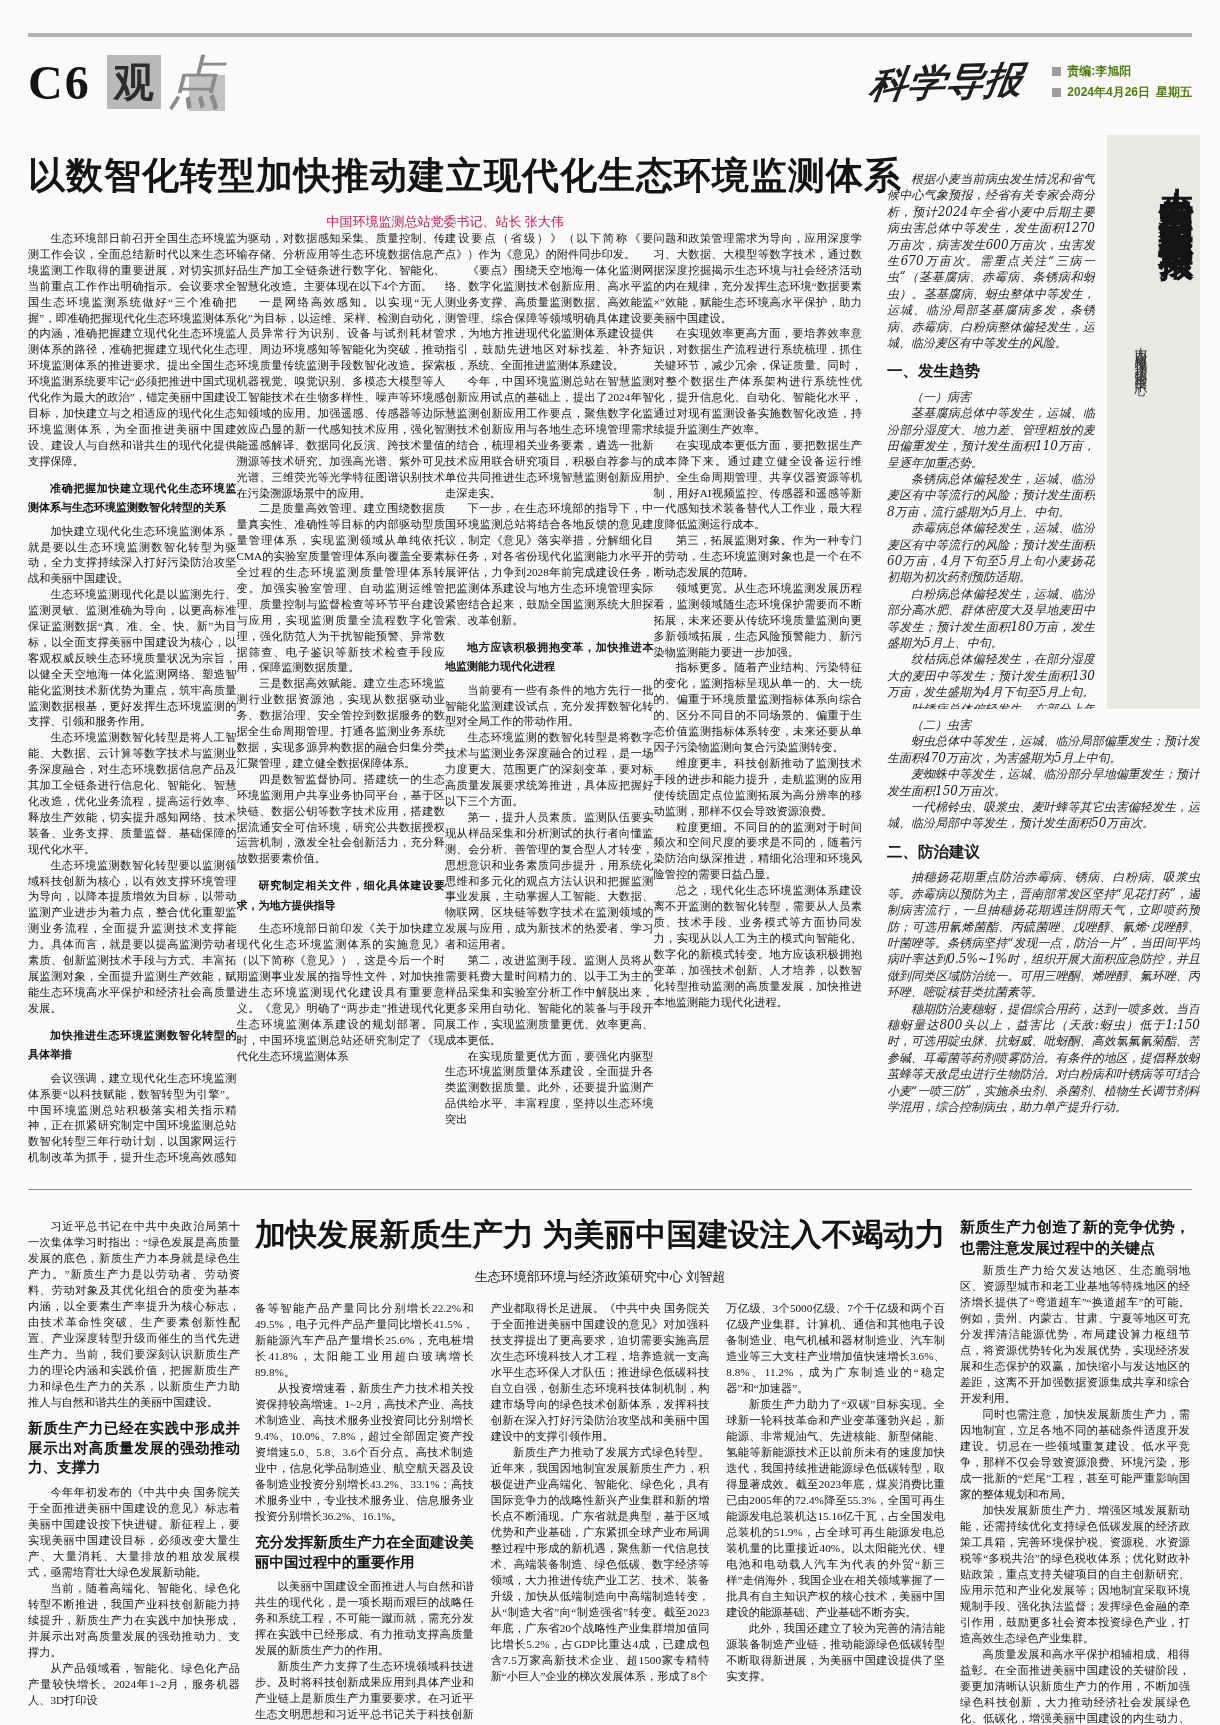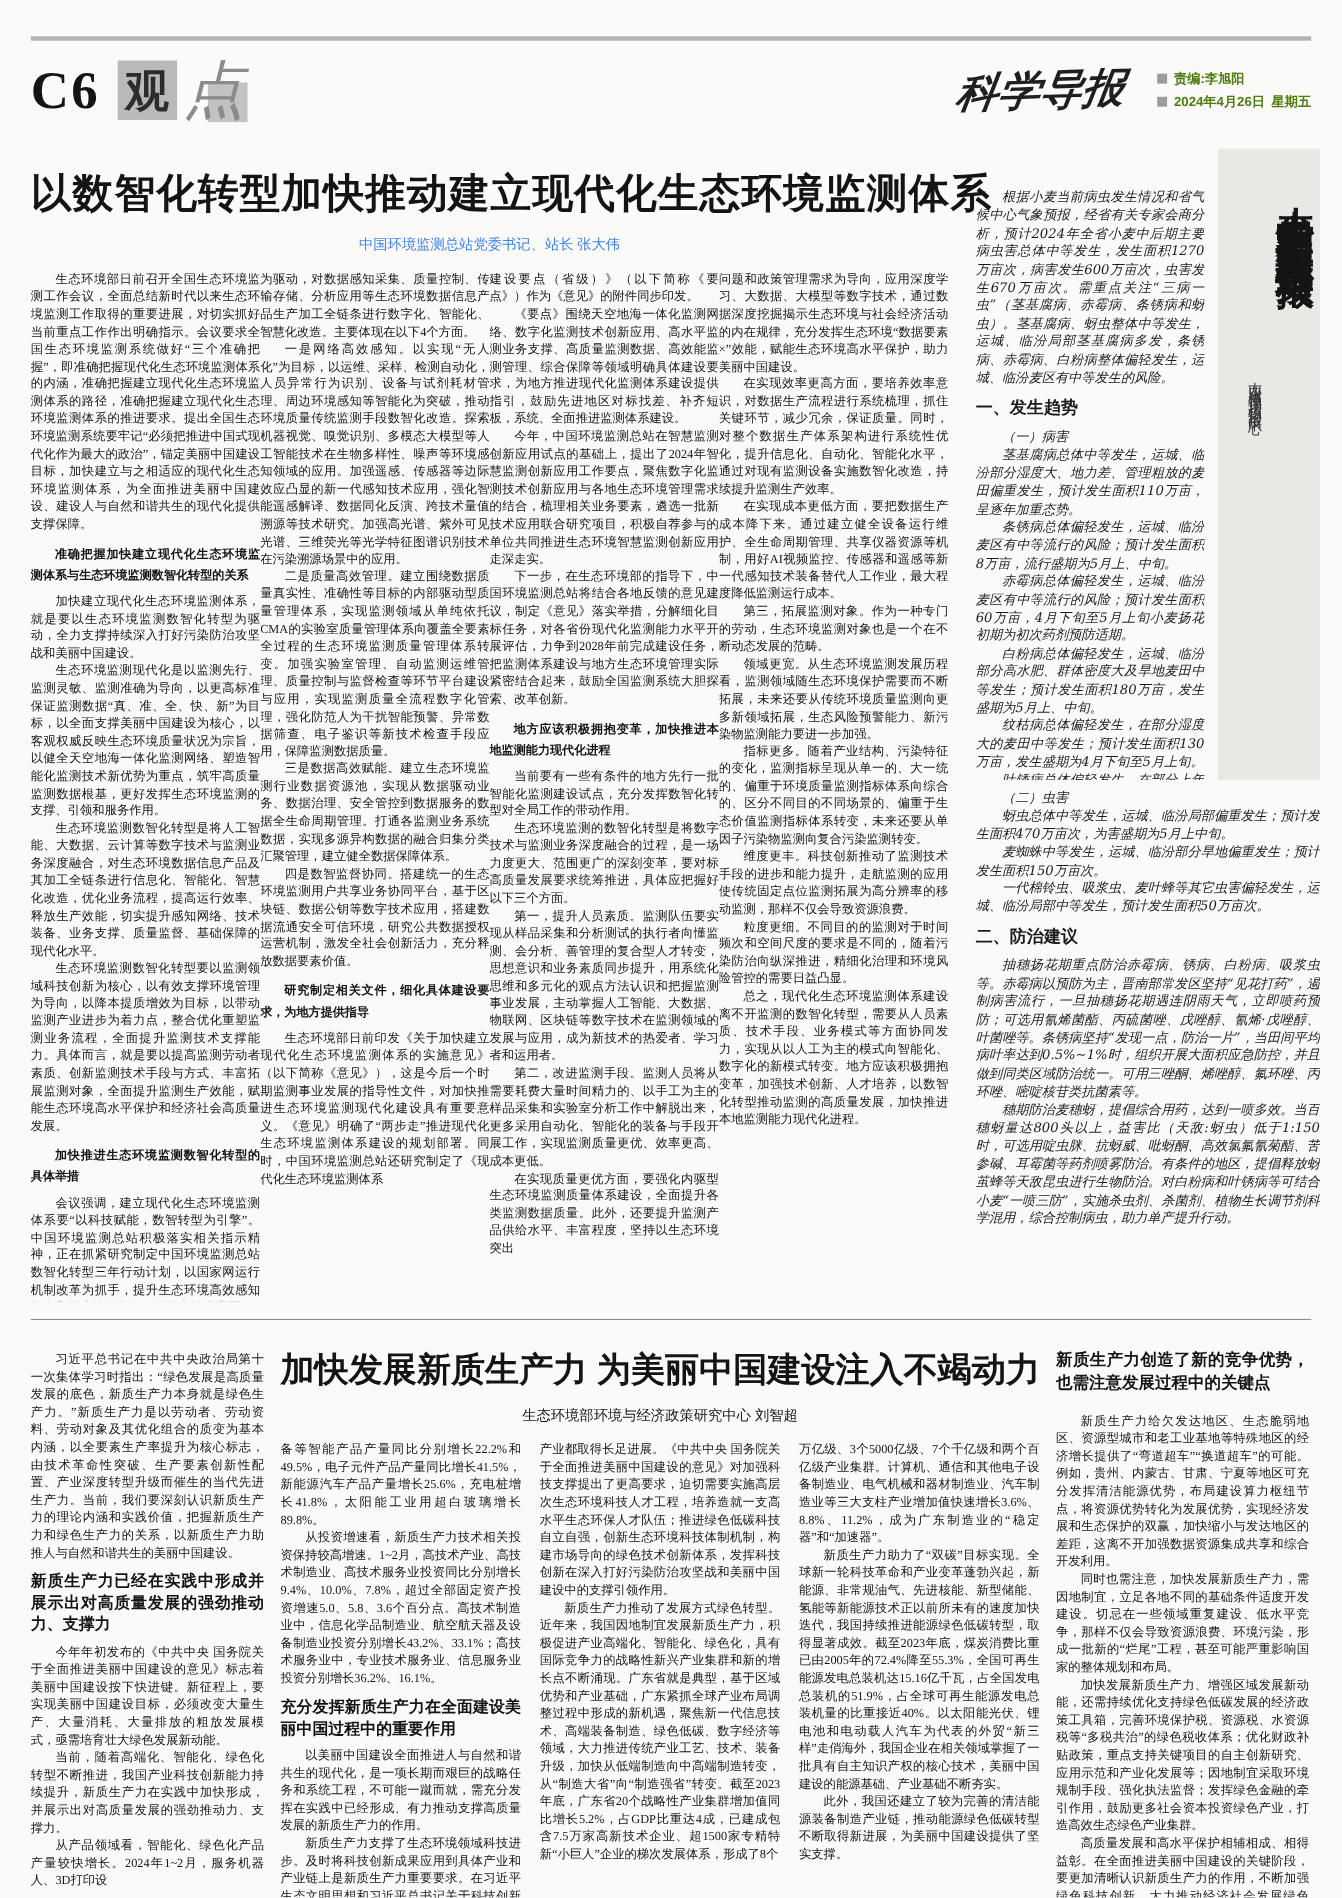--- a/index.html
+++ b/index.html
@@ -20,21 +20,21 @@
   .masthead{font-style:italic;font-weight:bold;font-size:38px;color:#1f1f1f;
             font-family:"DejaVu Serif",serif;transform:skewX(-10deg) rotate(-2deg);margin-right:30px;white-space:nowrap;}
   .meta{font-family:"Liberation Sans",sans-serif;font-size:12px;font-weight:bold;color:#4d7c0f;}
   .metaline{display:flex;align-items:center;gap:6px;line-height:21px;}
   .sq{width:9px;height:9px;background:#9c9c9c;display:inline-block;}
   
   .mainwrap{display:flex;margin-top:8px;}
   .mainleft{width:834px;}
   .main-title{font-family:"Liberation Sans",sans-serif;font-weight:800;font-size:37px;
               text-align:center;letter-spacing:1px;margin:16px 0 12px;white-space:nowrap;}
-  .main-byline{text-align:center;font-size:13px;margin-bottom:16px;color:#3b82f6;}
+  .main-byline{text-align:center;font-size:13px;margin-bottom:0;color:#be185d;}
   .maincols{display:flex;height:936px;overflow:hidden;}
   .mcol{flex:1;font-size:11.2px;line-height:15.9px;text-align:justify;overflow:hidden;}
   .fp{margin:0;text-indent:2em;}
   .fp.ni{text-indent:0;}
   .fh{font-family:"Liberation Sans",sans-serif;font-weight:bold;font-size:11px;line-height:19.5px;
       margin:9px 0 6px;text-indent:2em;}
   
   .siderule{width:1px;background:#c6c6c6;margin:6px 12px 0 13px;}
   .sidebar{width:315px;}
   .sidetop{display:flex;height:574px;overflow:hidden;}
@@ -58,21 +58,21 @@
   .bcol1{width:212px;overflow:hidden;padding-top:14px;}
   .bmid{width:690px;}
   .bottom-title{font-family:"Liberation Sans",sans-serif;font-weight:800;font-size:31px;
                 text-align:center;margin:10px 0 12px;white-space:nowrap;}
   .bottom-byline{text-align:center;font-family:"Liberation Sans",sans-serif;font-weight:normal;
                  font-size:13px;margin-bottom:14px;}
   .bmidcols{display:flex;gap:17px;height:424px;overflow:hidden;}
   .bmcol{flex:1;overflow:hidden;}
   .bcol5{width:230px;overflow:hidden;padding-top:12px;}
   .b5head{font-family:"Liberation Sans",sans-serif;font-weight:bold;font-size:15px;line-height:21px;
-          margin:0 0 16px;}
+          margin:0 0 4px;}
 </style>
 </head>
 <body>
 
 <div class="page">
   <div class="toprule"></div>
 
   <div class="hdr">
     <div class="edition">C6</div>
     <div class="seclogo">

